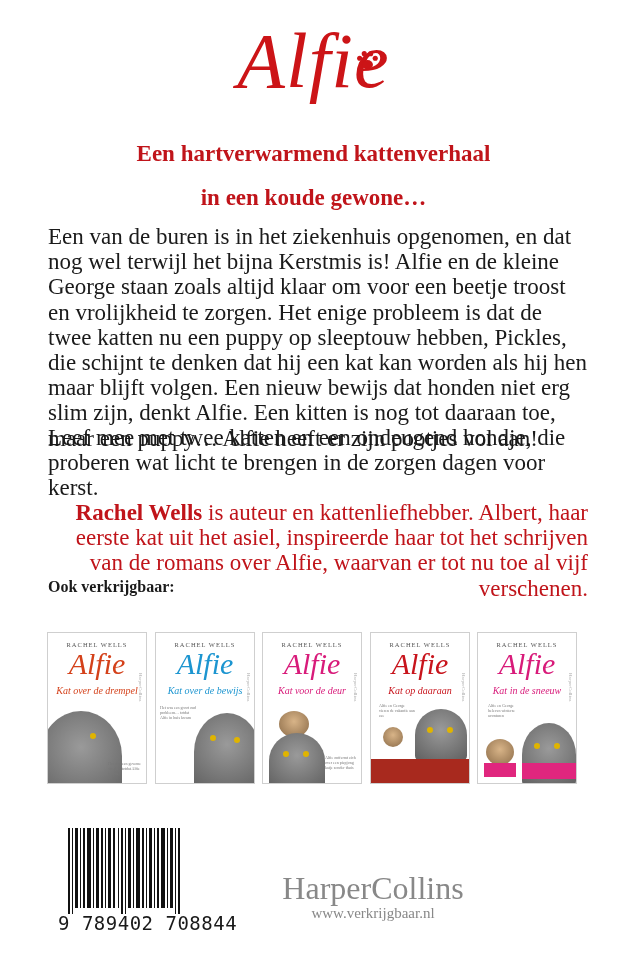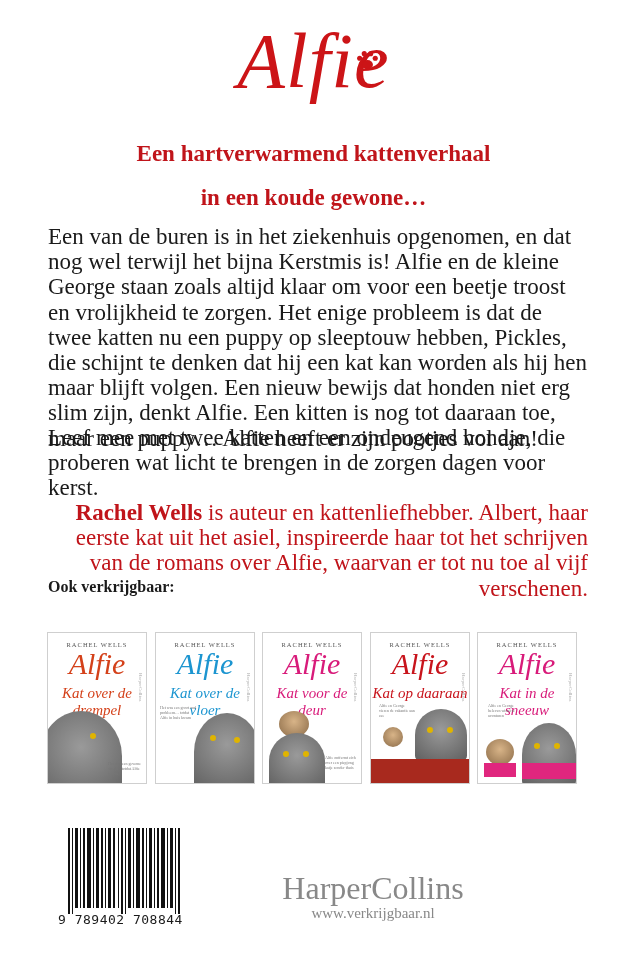--- a/index.html
+++ b/index.html
@@ -10,28 +10,28 @@
   .tagline{position:absolute;left:0;width:627px;text-align:center;color:#c0141a;font-weight:bold;font-size:23px;line-height:36px;}
   .tag1{top:136px;} .tag2{top:180px;}
   .para{position:absolute;left:48px;width:540px;font-size:23px;line-height:25.2px;}
   .p1{top:224px;} .p2{top:425px;}
   .p3{top:500px;color:#c0141a;text-align:right;}
   .p3 b{font-weight:bold;}
   .ook{position:absolute;left:48px;top:578px;font-size:16px;font-weight:bold;}
   .cover{position:absolute;top:632px;height:152px;width:100px;border:1px solid #cfcfcf;background:#fff;overflow:hidden;box-sizing:border-box;}
   .cover .author{position:absolute;top:8px;left:0;width:100%;text-align:center;font-size:6.5px;letter-spacing:1px;color:#555;}
   .cover .ctitle{position:absolute;top:14px;left:0;width:100%;text-align:center;font-style:italic;font-size:30px;line-height:34px;}
-  .cover .sub{position:absolute;top:52px;left:0;width:100%;text-align:center;font-style:italic;font-size:15px;}
+  .cover .sub{position:absolute;top:52px;left:0;width:100%;text-align:center;font-style:italic;font-size:10px;}
   .cover .spine{position:absolute;right:3px;top:40px;font-size:5px;color:#aaa;writing-mode:vertical-rl;}
   .cover .blurb{position:absolute;font-size:4px;line-height:5px;color:#777;width:36px;}
   .cat{position:absolute;border-radius:50% 50% 10% 10%;background:radial-gradient(circle at 50% 40%,#9a9a9a,#5e5e5e);}
   .eye{position:absolute;width:6px;height:6px;border-radius:50%;background:#e0b400;}
   .kitten{position:absolute;border-radius:50%;background:radial-gradient(circle at 50% 40%,#d8b488,#8b6b48);}
   .barcode{position:absolute;left:68px;top:828px;width:112px;height:86px;}
-  .isbn{position:absolute;left:58px;top:912px;font-family:"DejaVu Sans Mono",monospace;font-size:13px;letter-spacing:0.5px;}
+  .isbn{position:absolute;left:58px;top:912px;font-family:"DejaVu Sans Mono",monospace;font-size:19px;letter-spacing:0.5px;}
   .publisher{position:absolute;left:233px;top:870px;width:280px;text-align:center;font-size:32px;color:#888;}
   .url{position:absolute;left:233px;top:905px;width:280px;text-align:center;font-size:15px;color:#888;}
 </style>
 </head>
 <body>
 
 <div class="logo">
   <span class="logo-text">Alfie</span>
   <svg class="paw" viewBox="0 0 26 24" style="position:absolute;left:355px;top:28px;width:24px;height:22px;">
     <circle cx="5" cy="9" r="2.8" fill="#cc1417"></circle>
@@ -58,21 +58,21 @@
   <div class="spine">HarperCollins</div>
   <div class="cat" style="left:-8px;top:78px;width:82px;height:90px;">
       <div class="eye" style="left:50px;top:22px;"></div>
     </div>
   <div class="blurb" style="left:60px;top:128px;">Het was een gewone straat… totdat Alfie kwam</div>
 </div>
 
 <div class="cover" style="left:155px;">
   <div class="author">RACHEL WELLS</div>
   <div class="ctitle" style="color:#1c95d0;">Alfie</div>
-  <div class="sub" style="color:#1c95d0;">Kat over de vloer</div>
+  <div class="sub" style="color:#1c95d0;">Kat over de bewijs</div>
   <div class="spine">HarperCollins</div>
   <div class="blurb" style="left:4px;top:72px;">Het was een groot oud probleem… totdat Alfie in huis kwam</div>
   <div class="cat" style="left:38px;top:80px;width:66px;height:78px;">
       <div class="eye" style="left:16px;top:22px;"></div>
       <div class="eye" style="left:40px;top:24px;"></div>
     </div>
 </div>
 
 <div class="cover" style="left:262px;">
   <div class="author">RACHEL WELLS</div>

